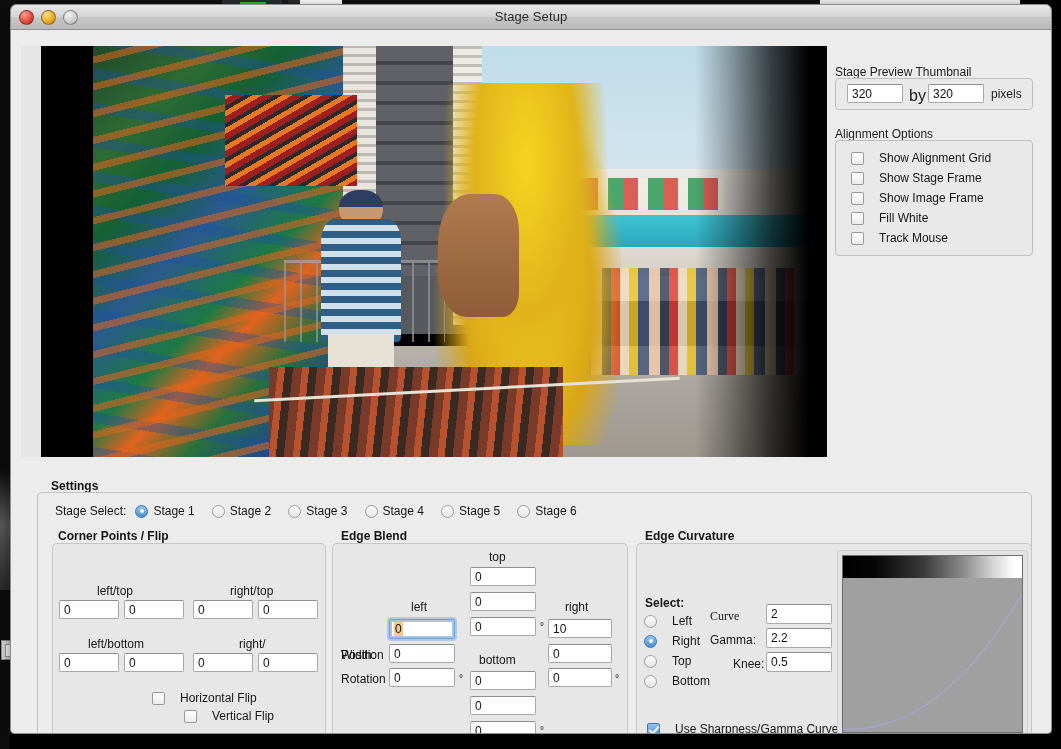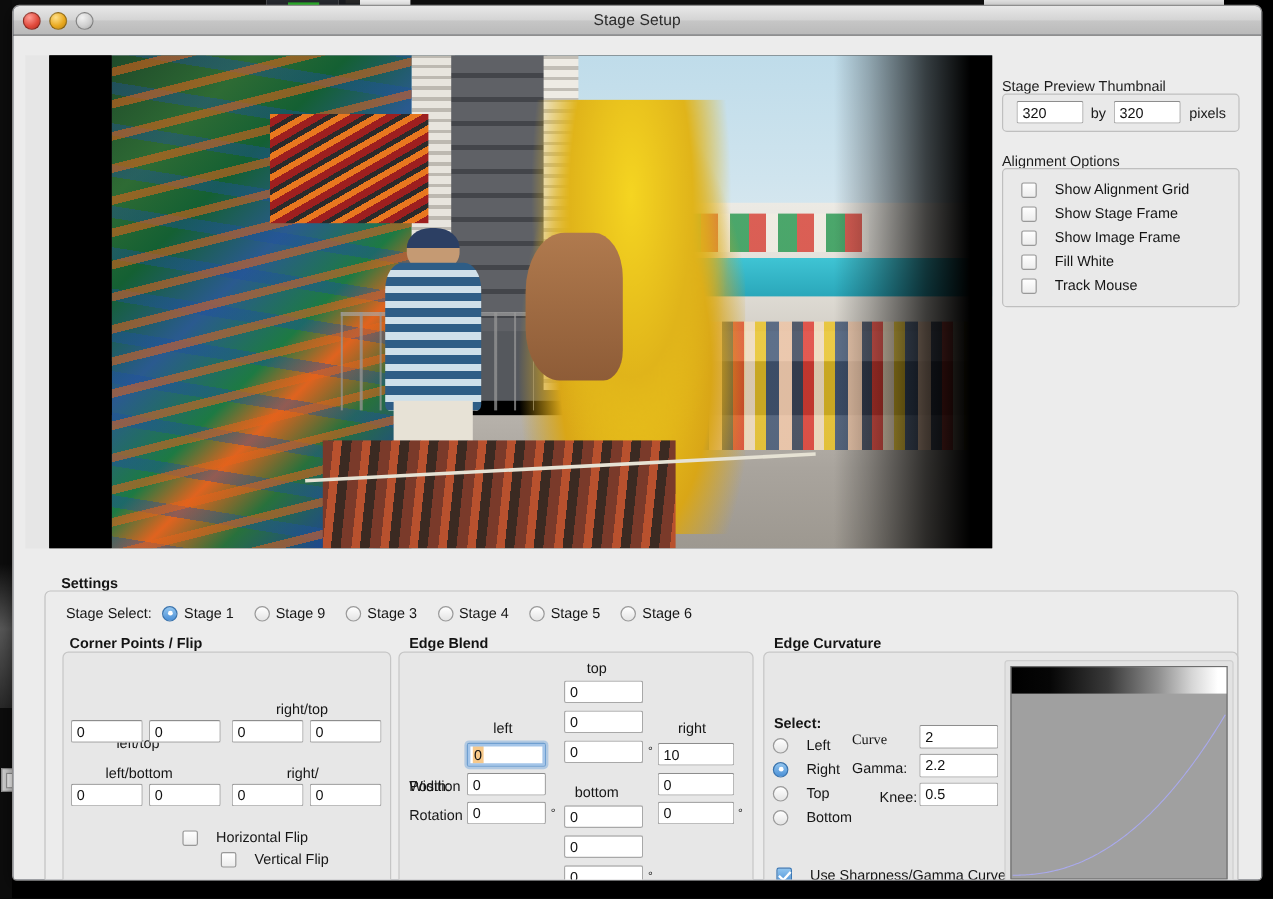--- a/index.html
+++ b/index.html
@@ -217,21 +217,21 @@
             <div class="skirt"></div>
             <div class="pole"></div>
           </div>
           <div class="blend-right"></div>
         </div>
       </div>
 
       <div class="rgroup-label" style="left:824px;top:35px;">Stage Preview Thumbnail</div>
       <div class="rbox" style="left:824px;top:48px;width:196px;height:30px;"></div>
       <input class="numfield" style="position: absolute; left: 836px; top: 54px; width: 56px; height: 19px;" value="320">
-      <div style="position:absolute;left:898px;top:57px;font-size:12px;">by</div>
+      <div style="position:absolute;left:898px;top:57px;font-size:16px;">by</div>
       <input class="numfield" style="position: absolute; left: 917px; top: 54px; width: 56px; height: 19px;" value="320">
       <div style="position:absolute;left:980px;top:57px;font-size:12px;">pixels</div>
 
       <div class="rgroup-label" style="left:824px;top:97px;">Alignment Options</div>
       <div class="rbox" style="left:824px;top:110px;width:196px;height:114px;"></div>
 
       <div class="cbrow" style="left:840px;top:121px;">
         <span class="cb"></span>
         <span>Show Alignment Grid</span>
       </div>
@@ -256,21 +256,21 @@
       <div class="settings-box"></div>
 
       <div class="stage-select-row">
         <span class="lbl">Stage Select:</span>
         <span class="rad-item">
           <span class="radio on"></span>
           <span>Stage 1</span>
         </span>
         <span class="rad-item">
           <span class="radio"></span>
-          <span>Stage 9</span>
+          <span>Stage 2</span>
         </span>
         <span class="rad-item">
           <span class="radio"></span>
           <span>Stage 3</span>
         </span>
         <span class="rad-item">
           <span class="radio"></span>
           <span>Stage 4</span>
         </span>
         <span class="rad-item">
@@ -279,21 +279,21 @@
         </span>
         <span class="rad-item">
           <span class="radio"></span>
           <span>Stage 6</span>
         </span>
       </div>
 
       <div class="sub-title" style="left:47px;top:499px;">Corner Points / Flip</div>
       <div class="sub-box" style="left:41px;top:513px;width:272px;height:196px;"></div>
 
-      <div class="fl" style="left:86px;top:554px;margin-top:28px;">left/top</div>
+      <div class="fl" style="left:86px;top:554px;">left/top</div>
       <div class="fl" style="left:219px;top:554px;">right/top</div>
       <input class="numfield" style="position: absolute; left: 48px; top: 570px; width: 60px; height: 19px;" value="0">
       <input class="numfield" style="position: absolute; left: 113px; top: 570px; width: 60px; height: 19px;" value="0">
       <input class="numfield" style="position: absolute; left: 182px; top: 570px; width: 60px; height: 19px;" value="0">
       <input class="numfield" style="position: absolute; left: 247px; top: 570px; width: 60px; height: 19px;" value="0">
 
       <div class="fl" style="left:77px;top:607px;">left/bottom</div>
       <div class="fl" style="left:228px;top:607px;">right/</div>
       <input class="numfield" style="position: absolute; left: 48px; top: 623px; width: 60px; height: 19px;" value="0">
       <input class="numfield" style="position: absolute; left: 113px; top: 623px; width: 60px; height: 19px;" value="0">

